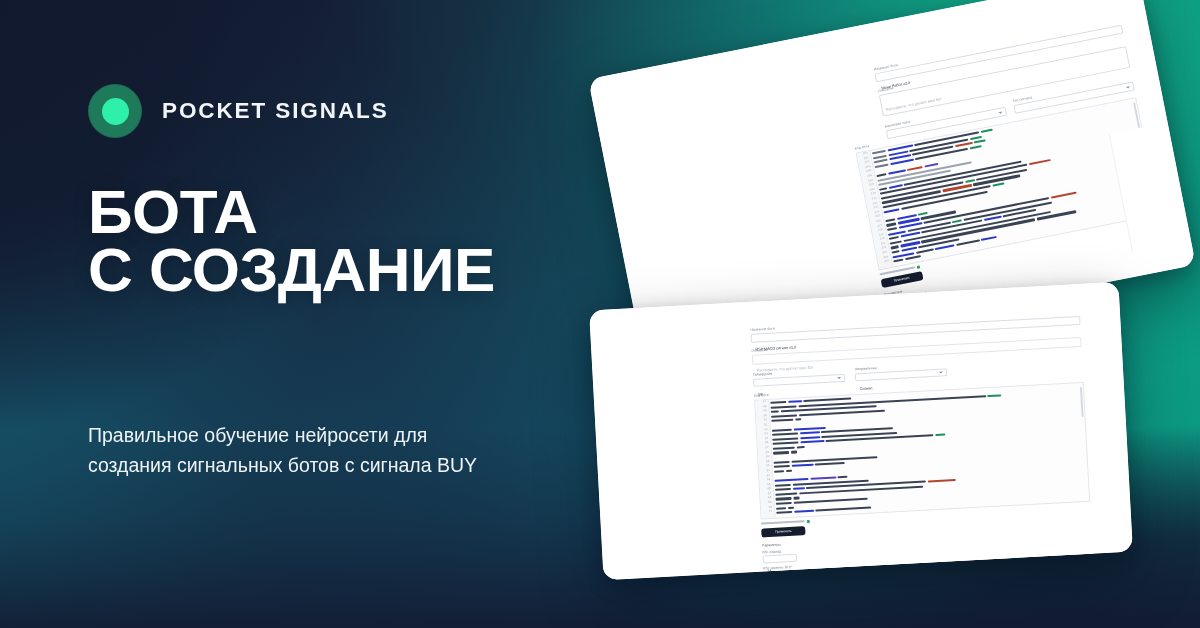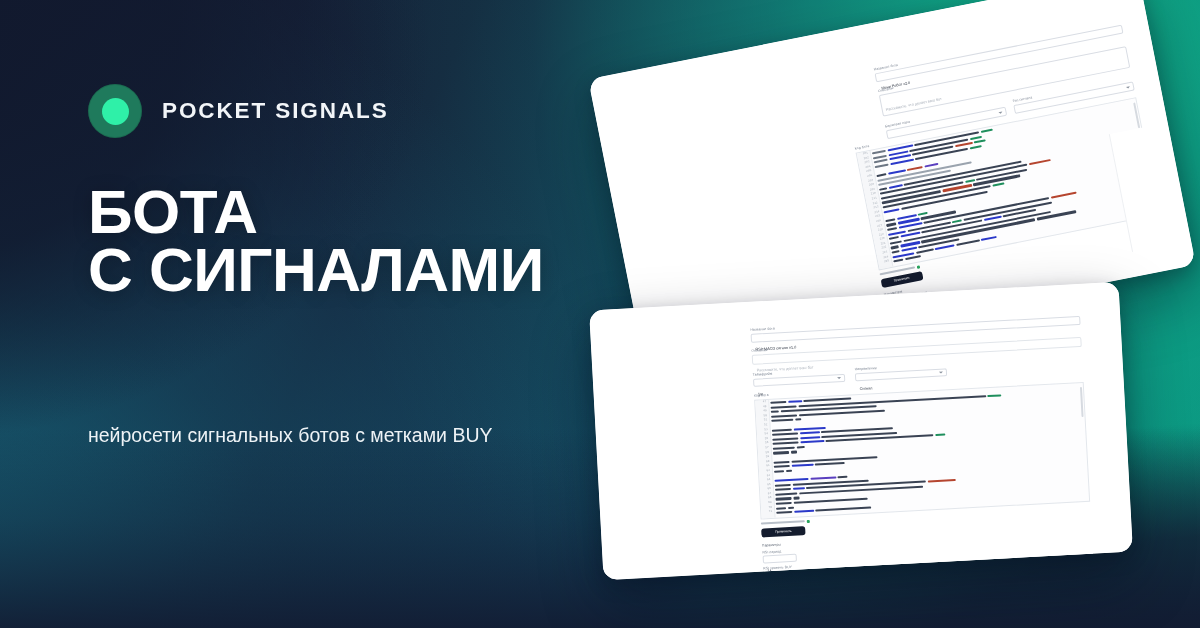--- a/index.html
+++ b/index.html
@@ -433,21 +433,22 @@
 
     <div class="brand">
       <div class="brand-mark">
         <div class="dot"></div>
       </div>
       <div class="brand-name">POCKET SIGNALS</div>
     </div>
 
     <div class="headline">
       <span class="hl-line l2">БОТА</span>
-      <span class="hl-line l3">С СИГНАЛАМИ</span>
+      <span class="hl-line l3">С СОЗДАНИЕ</span>
     </div>
 
     <div class="subtitle">
-      <span class="st-line">нейросети сигнальных ботов с метками BUY</span>
+      <span class="st-line">Правильное обучение нейросети для</span>
+      <span class="st-line">создания сигнальных ботов с сигнала BUY</span>
     </div>
   </div>
 
 </div>
 
 </body></html>

